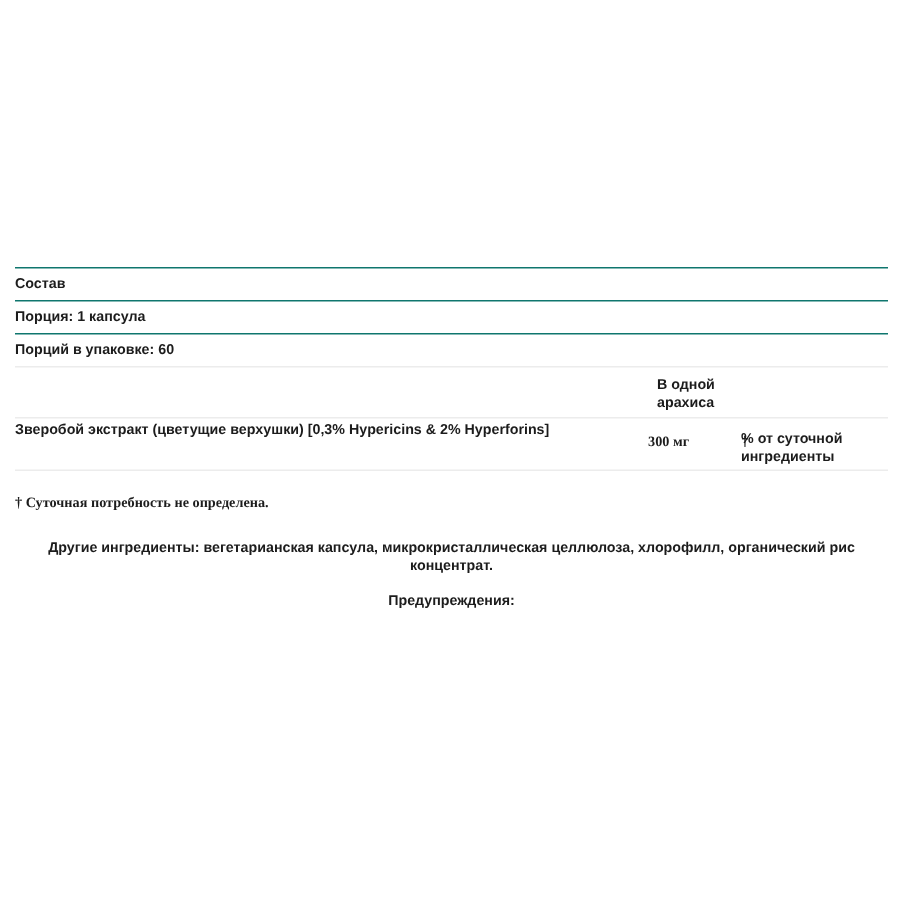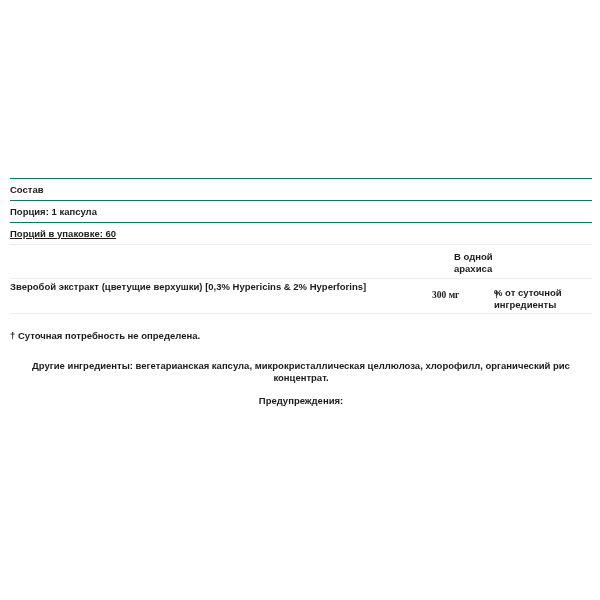--- a/index.html
+++ b/index.html
@@ -7,32 +7,32 @@
       width: 600px; height: 600px; position: relative; overflow: hidden;
       font-family: "Liberation Sans", "DejaVu Sans", sans-serif;
       color: #1c1c1c; font-size: 9.5px; font-weight: 700;
     }
     .panel { position: absolute; left: 10px; top: 178px; width: 582px; }
     .row {
       border-top: 1px solid #0f766e;
       height: 21px; line-height: 21px;
       white-space: nowrap;
     }
-    .row.last { border-bottom: 1px solid #ececec; text-decoration: underline; }
+    .row.last { border-bottom: 1px solid #ececec; }
     .facts-head {
       position: relative; height: 33px; border-bottom: 1px solid #ececec;
     }
     .facts-head .col { position: absolute; top: 6px; line-height: 12px; }
-    .col-amount { left: 444px; }
+    .col-amount { left: 428px; }
     .col-dv { left: 484px; margin-top: 36px; }
     .facts-row { position: relative; height: 34px; border-bottom: 1px solid #ececec; }
     .facts-row .name { position: absolute; left: 0; top: 2px; line-height: 12px; white-space: nowrap; }
     .facts-row .amt { position: absolute; left: 422px; top: 10px; line-height: 12px; font-family: Liberation Serif, serif; }
     .facts-row .dv { position: absolute; left: 484px; top: 10px; line-height: 12px; }
-    .footnote { margin-top: 16px; line-height: 12px; }
+    .footnote { margin-top: 16px; line-height: 12px; font-family: Liberation Serif, serif; }
     .para { margin-top: 15px; line-height: 11.5px; width: 582px; text-align: center; }
     .para + .para { margin-top: 12px; }
   </style>
 </head>
 <body>
 
 <div class="panel">
   <div class="row">Состав</div>
   <div class="row">Порция: 1 капсула</div>
   <div class="row last">Порций в упаковке: 60</div>

